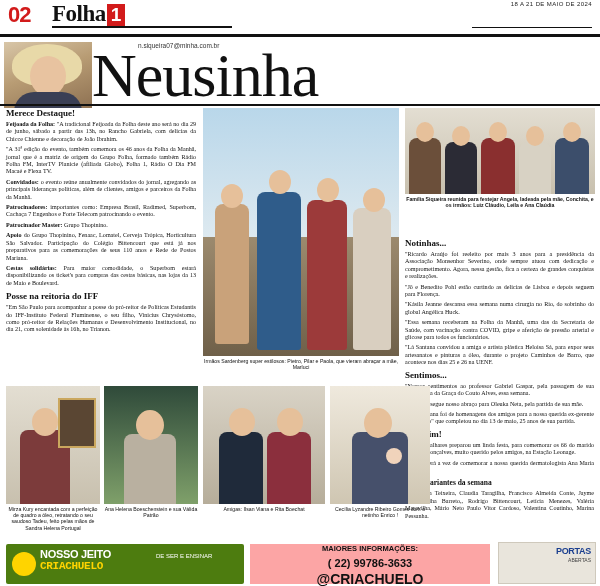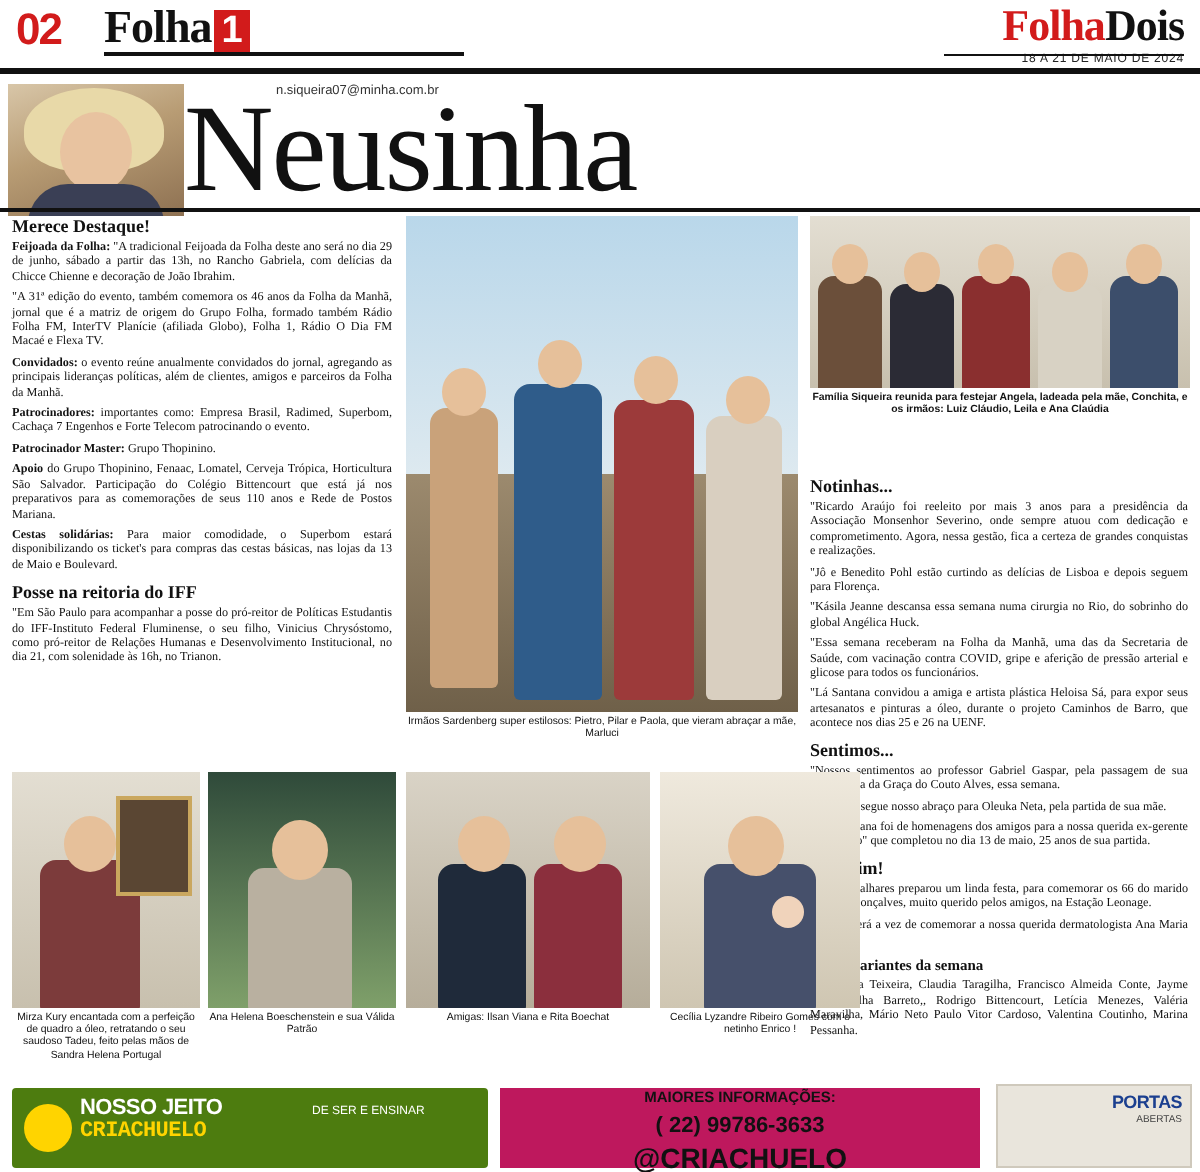--- a/index.html
+++ b/index.html
@@ -120,21 +120,21 @@
   }
   .ad-left .t3{
     position:absolute;left:150px;top:9px;font-family:"Liberation Sans",sans-serif;
     font-size:6px;line-height:7px;color:#fff;
   }
   .ad-left .logo{
     position:absolute;left:6px;top:8px;width:24px;height:24px;border-radius:50%;
     background:#ffd400;
   }
   .ad-mid{
-    position:absolute;left:250px;bottom:2px;width:240px;height:40px;background:#be185d;margin-top:12px;
+    position:absolute;left:250px;bottom:2px;width:240px;height:40px;background:#fca5a5;margin-top:12px;
   }
   .ad-mid .mi{
     position:absolute;left:0;top:0;width:100%;text-align:center;
     font-family:"Liberation Sans",sans-serif;font-weight:bold;font-size:7.5px;color:#111;
   }
   .ad-mid .phone{
     position:absolute;left:0;top:13px;width:100%;text-align:center;
     font-family:"Liberation Sans",sans-serif;font-weight:bold;font-size:11px;color:#111;
   }
   .ad-mid .insta{
@@ -158,23 +158,20 @@
 
 <div class="page">
 
   <div class="masthead">
     <div class="pagenum">02</div>
     <div class="folha-left">
       <span>Folha</span><span class="one">1</span>
     </div>
     <div class="rule-left"></div>
     <div class="folha-right">
-      <div class="fd">
-        <span class="red">Folha</span><span>Dois</span>
-      </div>
       <div class="date">18 A 21 DE MAIO DE 2024</div>
     </div>
     <div class="rule-right"></div>
   </div>
 
   <div class="headshot">
     <div class="hair"></div>
     <div class="face"></div>
     <div class="body"></div>
   </div>

